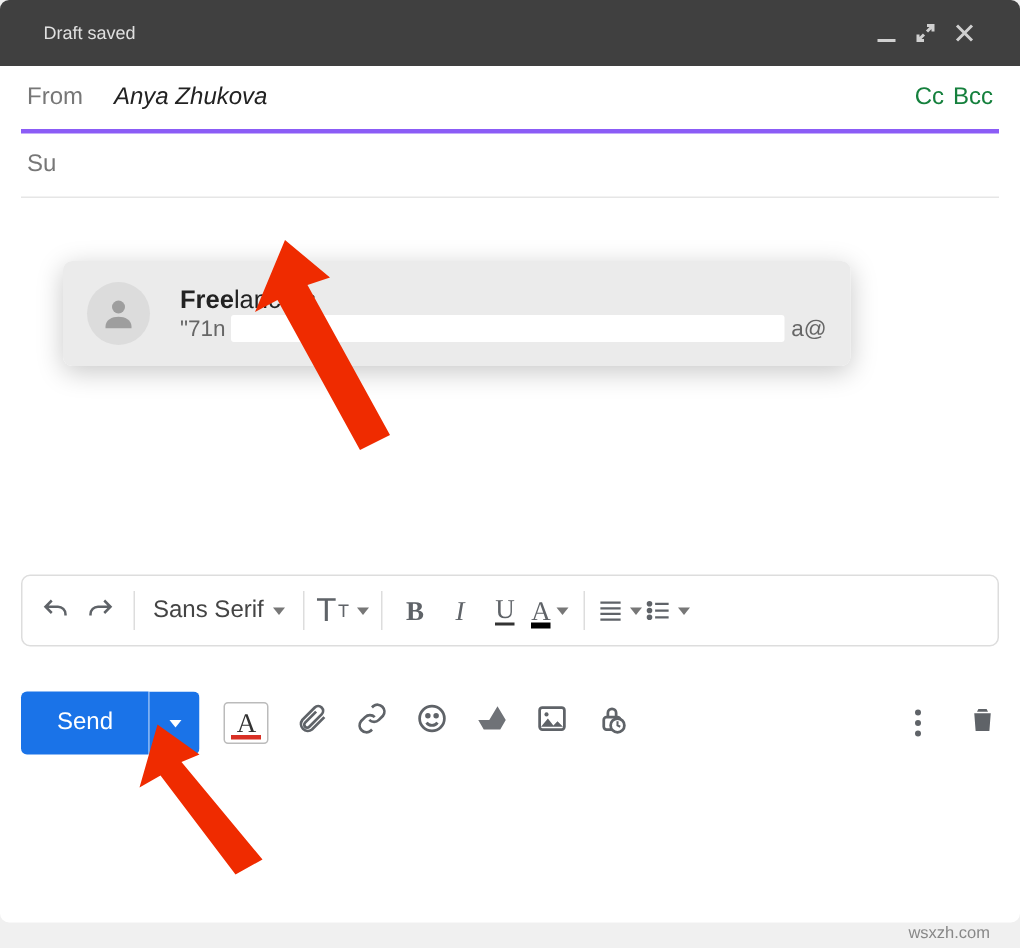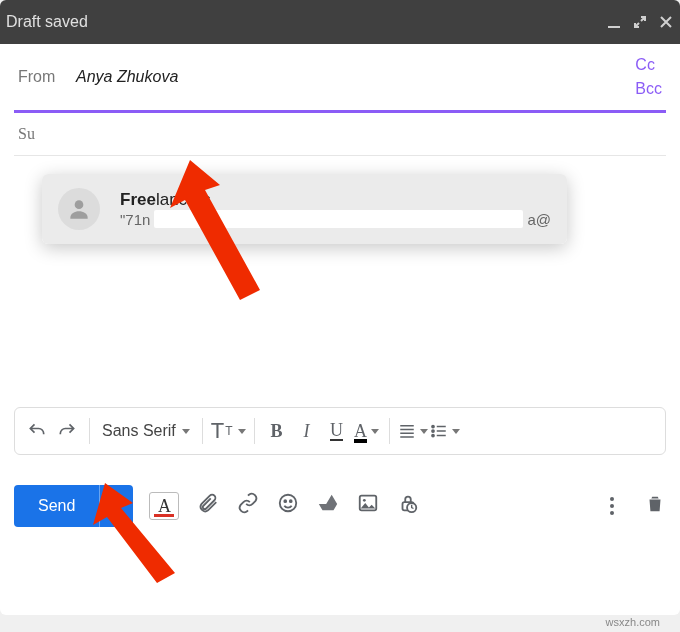--- a/index.html
+++ b/index.html
@@ -1,26 +1,26 @@
 <!DOCTYPE html>
 <html><head>
 <meta charset="utf-8">
 <style>
   * { box-sizing: border-box; margin: 0; padding: 0; }
   body { font-family: Arial, Helvetica, sans-serif; background: #f0f0f0; width: 680px; height: 632px; overflow: hidden; position: relative; }
   .window { width: 680px; height: 615px; background: #fff; position: relative; border-radius: 6px; overflow: hidden; }
-  .titlebar { height: 44px; background: #404040; color: #e0e0e0; display: flex; align-items: center; padding: 0 6px; font-size: 16px; }
+  .titlebar { height: 44px; background: #404040; color: #e0e0e0; display: flex; align-items: center; padding: 0 29px; font-size: 12px; }
   .title-text { flex: 1; }
   .title-actions { display: flex; gap: 10px; align-items: center; }
   .title-actions span { cursor: pointer; color: #e0e0e0; opacity: .9; display: inline-flex; }
   .compose-body { padding: 0 14px; position: relative; }
   .row { display: flex; align-items: center; padding: 12px 4px; border-bottom: 3px solid #8b5cf6; font-size: 16px; color: #222; }
   .row .label { color: #777; width: 58px; }
   .row .value { flex: 1; font-style: italic; }
-  .ccbcc { color: #8b5cf6; display: flex; gap: 6px; flex-direction: column; }
+  .ccbcc { color: #15803d; display: flex; gap: 6px; }
   .row.subject .label { width: 40px; }
   .input-inline { border: none; outline: none; font-size: 16px; font-family: inherit; flex: 1; }
   
   .autocomplete {
     position: absolute; left: 42px; top: 130px; width: 525px;
     background: #fff; border-radius: 6px;
     box-shadow: 0 4px 18px rgba(0,0,0,.22);
     z-index: 5;
   }
   .ac-item { display: flex; align-items: center; padding: 14px 16px; background: #ebebeb; border-radius: 6px; }
@@ -92,21 +92,21 @@
     <div class="row">
       <span class="label">From</span>
       <span class="value">Anya Zhukova</span>
       <span class="ccbcc">
         <span>Cc</span>
         <span>Bcc</span>
       </span>
     </div>
 
 
-    <div class="row subject" style="border-bottom:1px solid #e6e6e6;font-family:Liberation Serif, serif;">
+    <div class="row subject" style="border-bottom:1px solid #e6e6e6;">
       <span class="label">Su</span>
       <input class="input-inline" style="">
     </div>
 
     <div class="content-area"></div>
 
     <div class="autocomplete">
       <div class="ac-item">
         <div class="avatar">
           <svg width="26" height="26" viewBox="0 0 24 24" fill="#9e9e9e">

